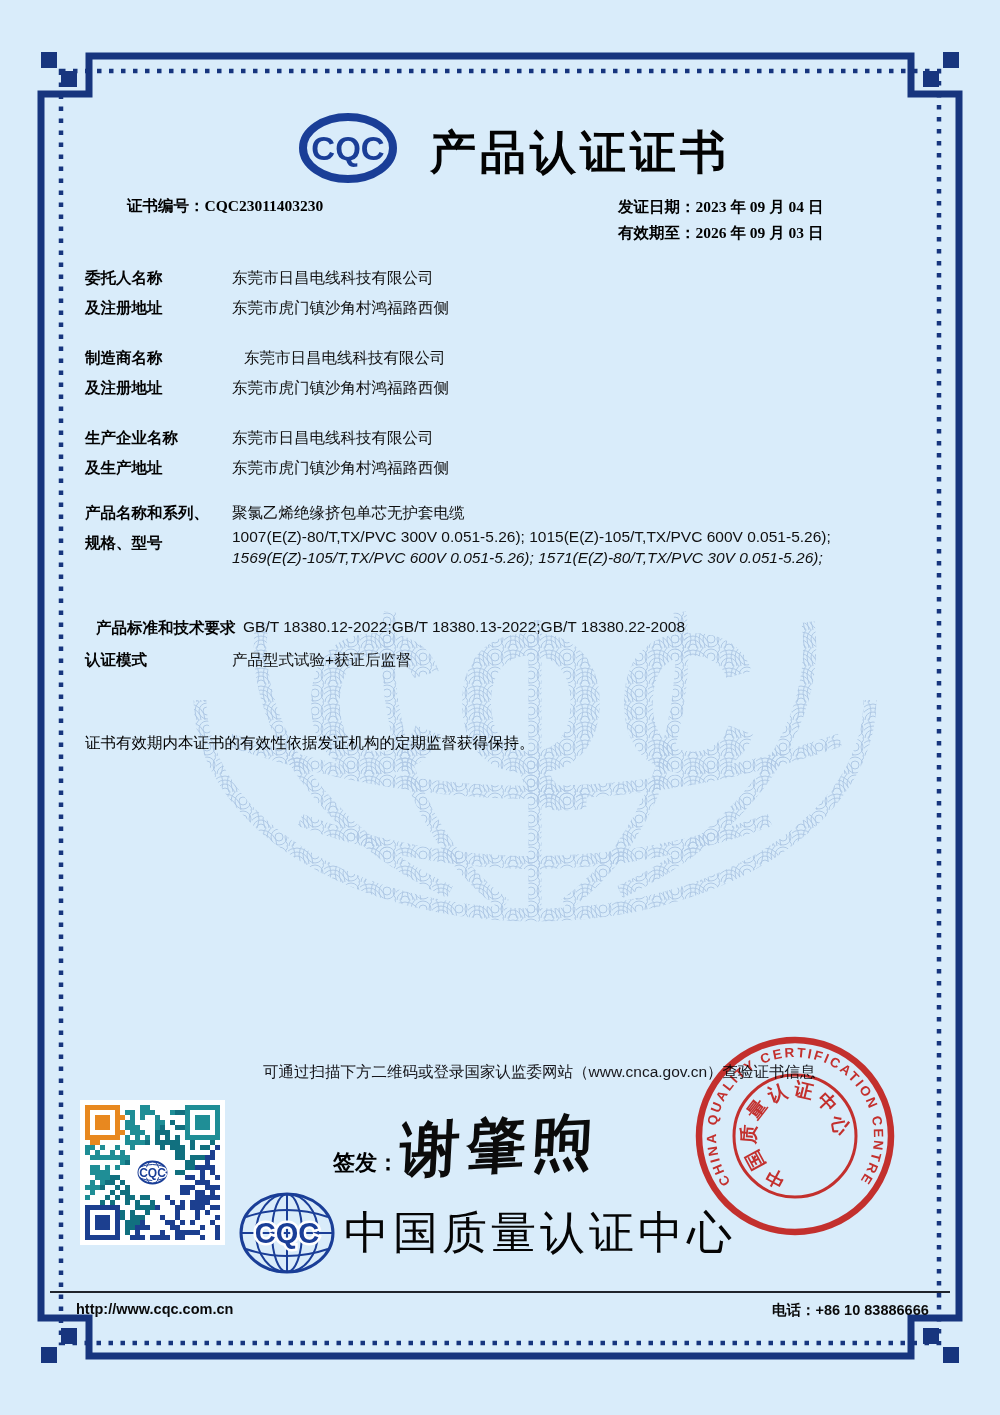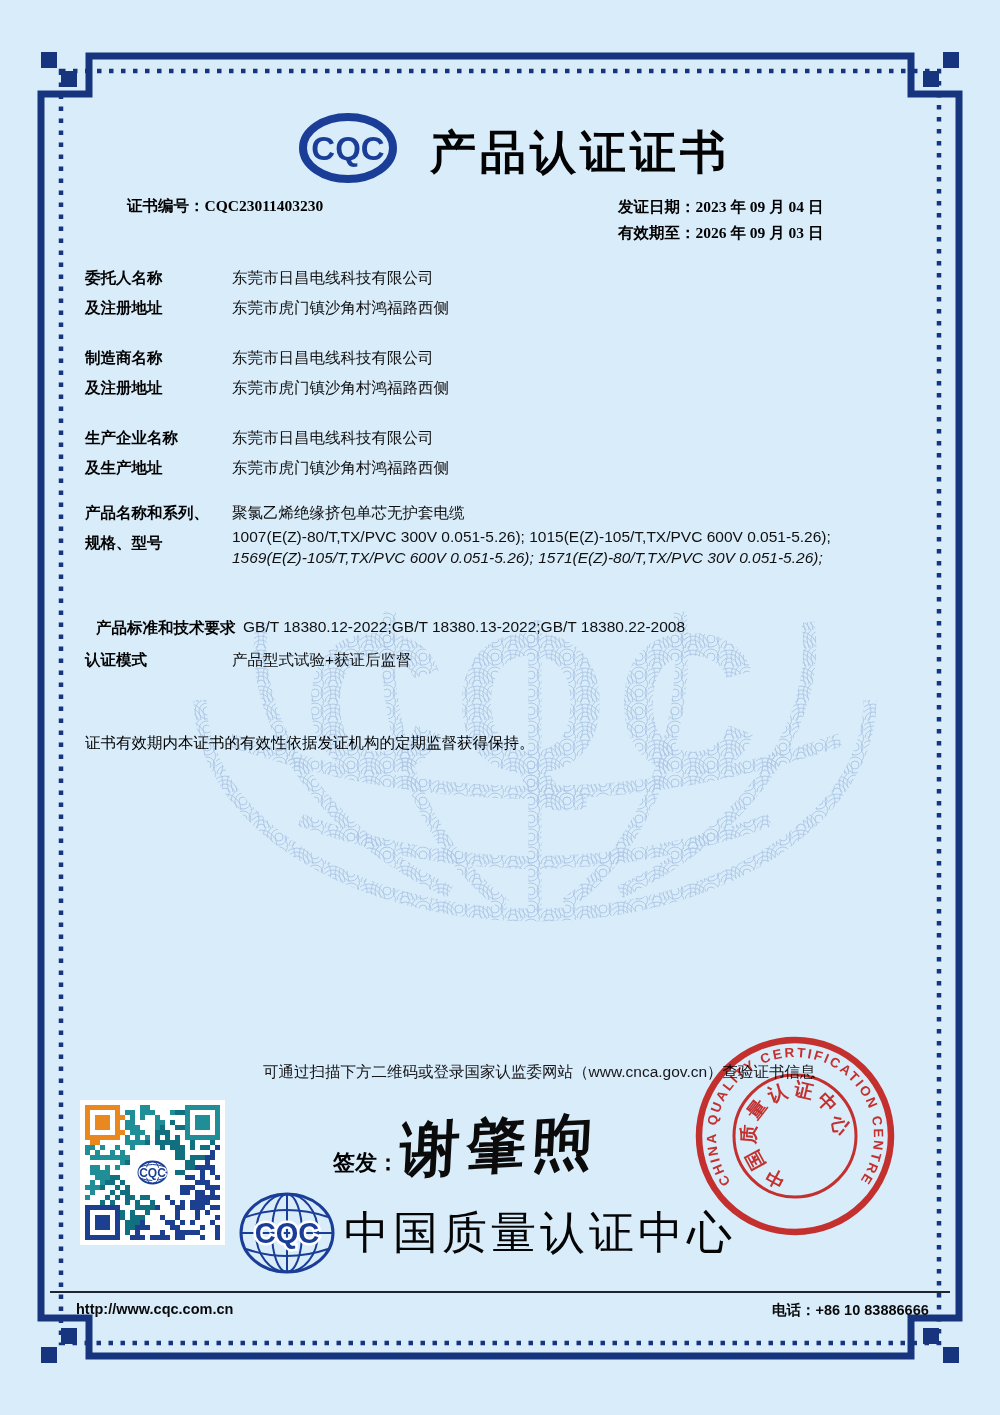--- a/index.html
+++ b/index.html
@@ -92,21 +92,21 @@
   </div>
 
   <div class="abs row" style="left:85px;top:268px;width:840px;">
     <span class="lbl">委托人名称</span>
     <span class="val">东莞市日昌电线科技有限公司</span>
   </div>
   <div class="abs row" style="left:85px;top:298px;width:840px;">
     <span class="lbl">及注册地址</span>
     <span class="val">东莞市虎门镇沙角村鸿福路西侧</span>
   </div>
-  <div class="abs row" style="left:85px;top:348px;width:840px;">
+  <div class="abs row" style="left:85px;top:348px;width:840px;gap:12px;">
     <span class="lbl">制造商名称</span>
     <span class="val">东莞市日昌电线科技有限公司</span>
   </div>
   <div class="abs row" style="left:85px;top:378px;width:840px;">
     <span class="lbl">及注册地址</span>
     <span class="val">东莞市虎门镇沙角村鸿福路西侧</span>
   </div>
   <div class="abs row" style="left:85px;top:428px;width:840px;">
     <span class="lbl">生产企业名称</span>
     <span class="val">东莞市日昌电线科技有限公司</span>

